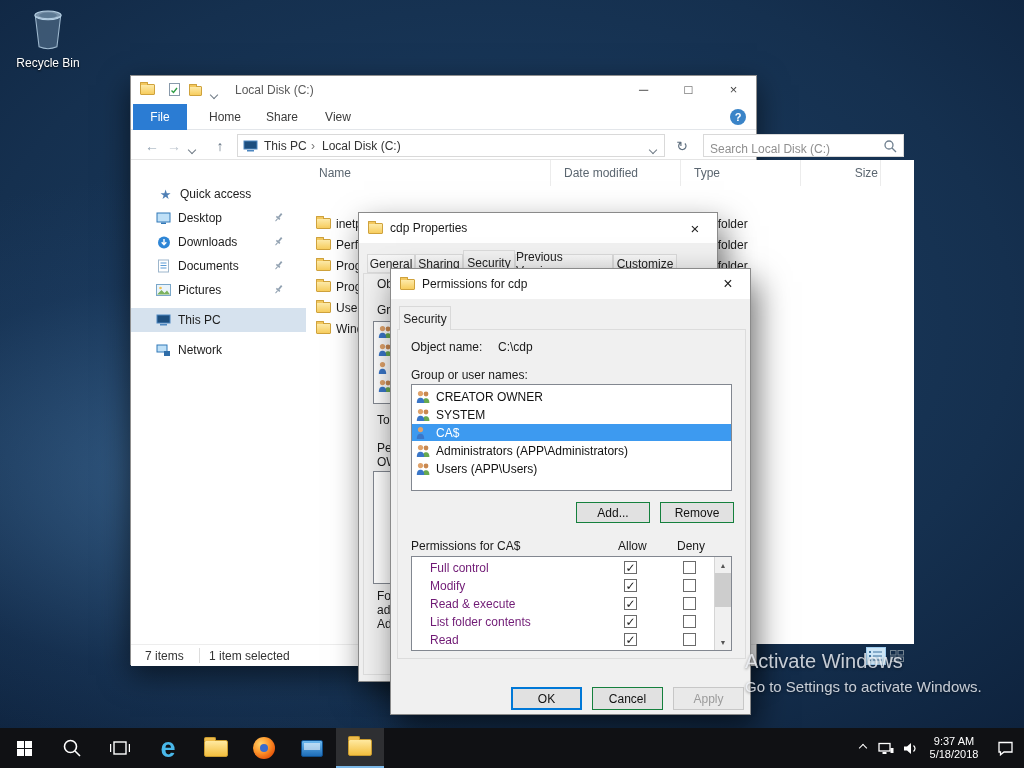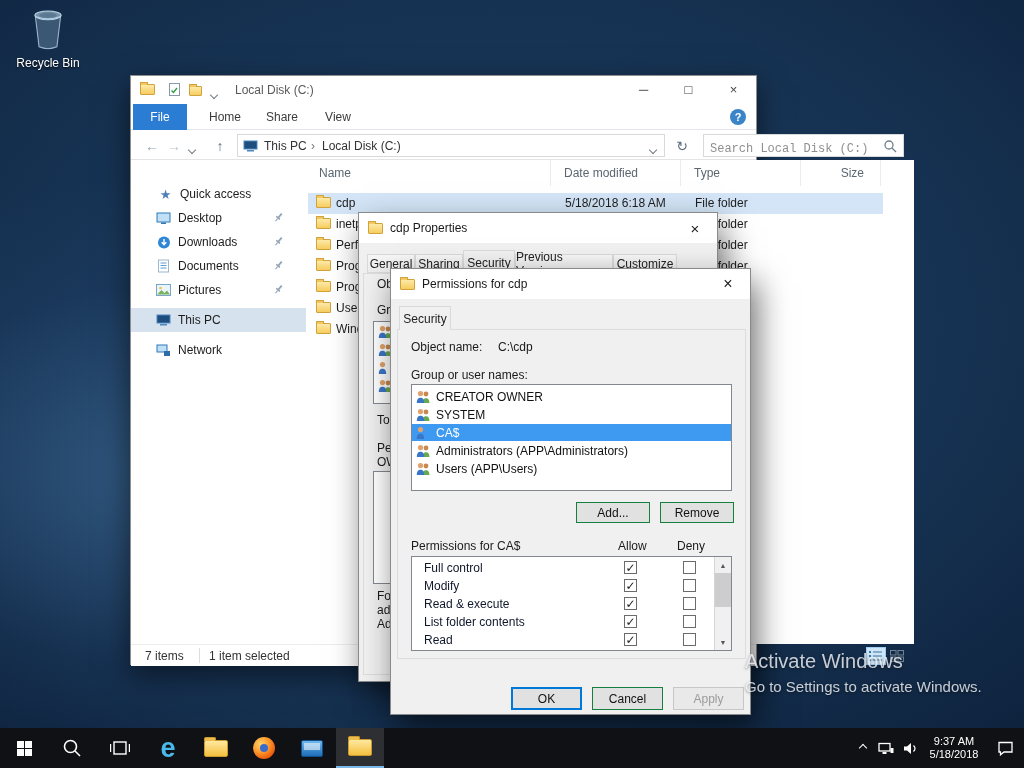--- a/index.html
+++ b/index.html
@@ -24,21 +24,21 @@
   .ex-ctrl{position:absolute;top:0;width:45px;height:28px;line-height:28px;text-align:center;font-size:13px;color:#444}
   .ribbon{position:absolute;left:0;top:28px;right:0;height:26px;background:#fff;border-bottom:1px solid #e3e6ea}
   .file-tab{position:absolute;left:2px;top:0;width:54px;height:26px;background:#2b7cd3;color:#fff;text-align:center;line-height:26px}
   .rtab{position:absolute;top:0;height:26px;line-height:26px;text-align:center;color:#3b3b3b}
   .help-btn{position:absolute;right:10px;top:5px;width:16px;height:16px;border-radius:50%;background:#3a84c8;color:#fff;font-size:11px;font-weight:bold;text-align:center;line-height:16px}
   .navbar{position:absolute;left:0;top:54px;right:0;height:30px;background:#fff;border-bottom:1px solid #e4e4e4}
   .nav-glyph{position:absolute;top:5px;width:22px;height:22px;text-align:center;line-height:22px;font-size:14px}
   .addr{position:absolute;left:106px;top:4px;width:428px;height:23px;border:1px solid #d9d9d9;background:#fff}
   .addr .crumb{position:absolute;top:4px;color:#333}
   .searchbox{position:absolute;left:572px;top:4px;width:201px;height:23px;border:1px solid #d9d9d9;background:#fff}
-  .searchbox input{position:absolute;left:6px;top:5px;width:168px;height:17px;border:none;outline:none;font-size:12px;font-family:Liberation Mono, monospace;color:#000000;background:transparent}
+  .searchbox input{position:absolute;left:6px;top:5px;width:168px;height:17px;border:none;outline:none;font-size:12px;font-family:Liberation Sans, sans-serif;color:#000000;background:transparent}
   .searchbox input::placeholder{color:#8f8f8f}
   .chev{display:inline-block;width:6px;height:6px;border-right:1px solid #707b86;border-bottom:1px solid #707b86;transform:rotate(45deg)}
   
   .sidebar{position:absolute;left:0;top:84px;width:175px;height:484px;background:#fff}
   .s-item{position:absolute;left:0;width:175px;height:24px;display:flex;align-items:center}
   .s-item .s-ico{width:17px;display:flex;justify-content:center;flex:none}
   .s-item .s-label{margin-left:6px;color:#1d1d1d;white-space:nowrap}
   .s-item .s-pin{position:absolute;right:22px;top:6px}
   .s-root{padding-left:26px}.s-child{padding-left:24px}.s-pc{padding-left:24px}
   .s-item.selected{background:#d6e2ee}
@@ -73,21 +73,21 @@
   .xtab{position:absolute;display:flex;align-items:center;justify-content:center;background:linear-gradient(#f6f6f6,#ececec);border:1px solid #d9d9d9;color:#222;z-index:2}
   .xtab.active{background:#f0f0f0;border-bottom:none;z-index:4}
   .page{position:absolute;background:#f0f0f0;border:1px solid #dcdcdc;z-index:1}
   .dl-label{position:absolute;color:#1a1a1a;z-index:2}
   .listbox{position:absolute;background:#fff;border:1px solid #828790;z-index:2;overflow:hidden}
   .u-row{height:17px;display:flex;align-items:center;gap:5px;padding:0 8px 0 3px;margin-top:1px}
   .u-row.selected{background:#3d9af0;color:#fff}
   .u-row.single .person-b{display:none}
   .u-name{white-space:nowrap}
   .p-row{position:relative;height:18px}
-  .p-name{position:absolute;left:12px;top:2px;color:#0f172a;white-space:nowrap}
+  .p-name{position:absolute;left:18px;top:2px;color:#701a75;white-space:nowrap}
   .cb{position:absolute;top:2px;width:13px;height:13px;background:#fff;border:1px solid #6b6b6b;font-size:12px;line-height:12px;text-align:center;color:#1a1a1a}
   .btn{position:absolute;display:flex;align-items:center;justify-content:center;background:#e1e1e1;border:1px solid #15803d;color:#111;z-index:2}
   .btn.default{border:2px solid #0078d7}
   .btn.disabled{color:#9b9b9b;background:#e9e9e9;border-color:#c7c7c7}
   .sb{position:absolute;top:0;right:0;width:17px;height:100%;background:#f0f0f0;border-left:1px solid #d5d5d5}
   .sb-btn{position:absolute;left:0;width:16px;height:16px;font-size:7px;color:#555;display:flex;align-items:center;justify-content:center}
   .sb-up{top:0}.sb-down{bottom:0}
   .sb-thumb{position:absolute;top:16px;left:0;width:16px;height:34px;background:#cdcdcd}
 
   
@@ -268,29 +268,22 @@
             </svg>
           </span>
         <span class="s-label">Network</span>
       </div>
     </div>
 
     <div class="filelist">
       <div class="col-h" style="left:0;width:245px">Name</div>
       <div class="col-h" style="left:245px;width:130px">Date modified</div>
       <div class="col-h" style="left:375px;width:120px">Type</div>
-      <div class="col-h" style="left:495px;width:80px;text-align: right;padding-right:16px">Size</div>
-
-      <div class="f-row selected" style="top:33px">
-        <span class="fold f-ico"></span>
-        <span class="f-name">cdp</span>
-        <span class="f-date">5/18/2018 6:18 AM</span>
-        <span class="f-type">File folder</span>
-        <span class="f-size"></span>
-      </div>
+      <div class="col-h" style="left:495px;width:80px;text-align: right;padding-right:2px">Size</div>
+
       <div class="f-row" style="top:54px">
         <span class="fold f-ico"></span>
         <span class="f-name">inetpub</span>
         <span class="f-date"></span>
         <span class="f-type">File folder</span>
         <span class="f-size"></span>
       </div>
       <div class="f-row" style="top:75px">
         <span class="fold f-ico"></span>
         <span class="f-name">PerfLogs</span>

